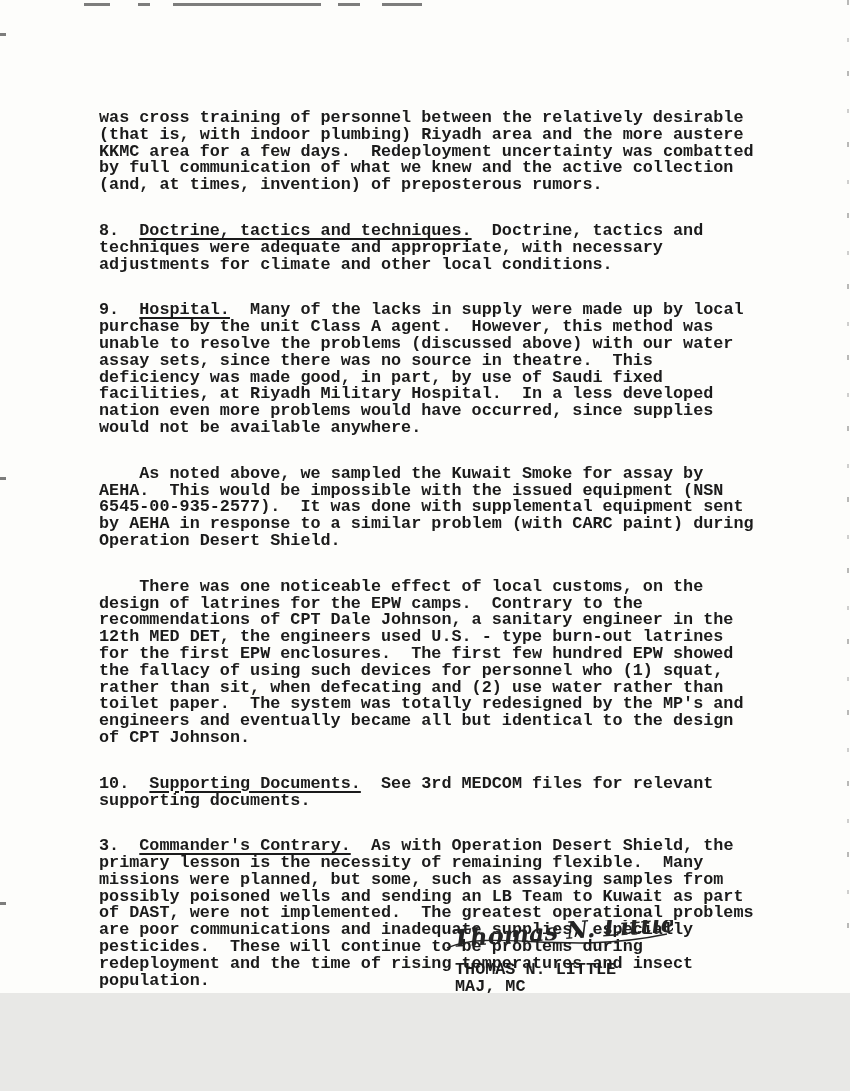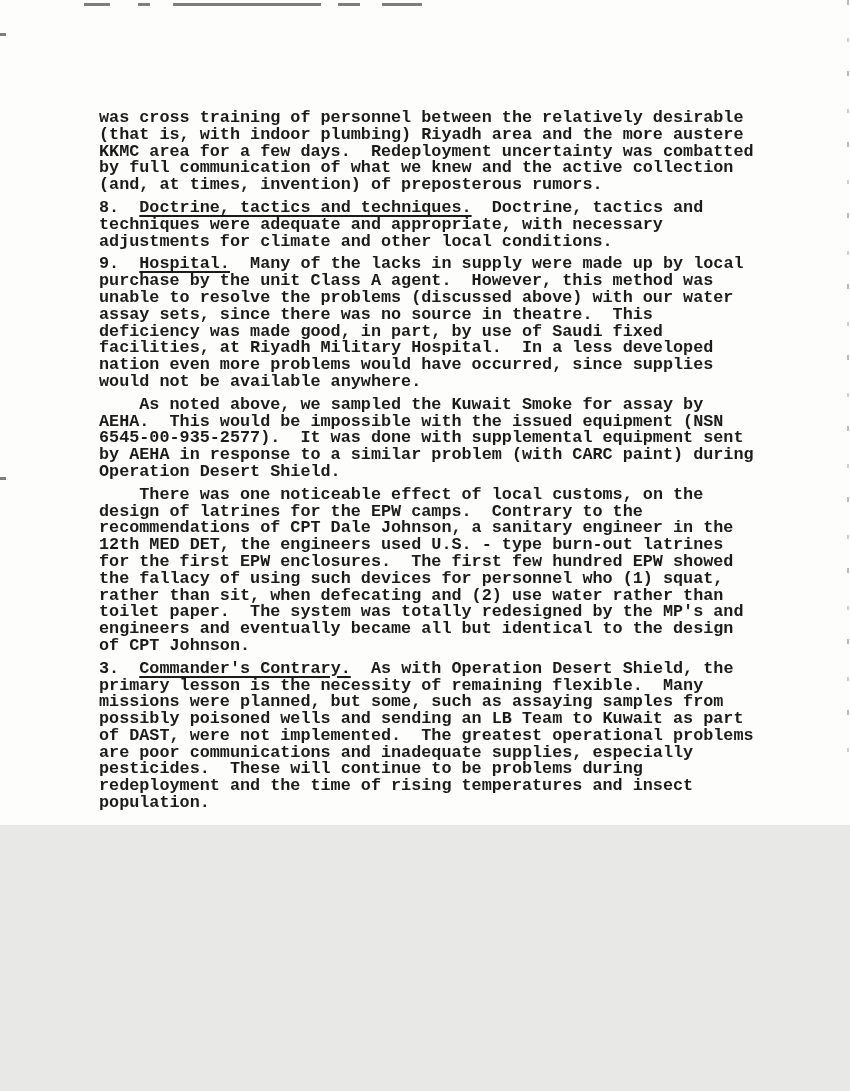--- a/index.html
+++ b/index.html
@@ -1,36 +1,36 @@
 <!DOCTYPE html>
 <html><head>
 <meta charset="utf-8">
 <style>
   html, body { margin: 0; padding: 0; background: #e8e8e6; }
   .page {
     position: relative;
     width: 850px;
-    height: 825px;
+    height: 993px;
     margin: 0 auto;
     background: #fdfdfb;
     overflow: hidden;
     color: #1b1b1b;
     font-family: "Liberation Mono", "DejaVu Sans Mono", monospace;
     font-weight: 700;
     font-size: 16.8px;
     line-height: 16.8px;
   }
   .doc {
     position: absolute;
     top: 110px;
     left: 99px;
     width: 700px;
   }
   .para { margin: 0; white-space: pre-wrap; }
-  .para + .para { margin-top: 6px; }
+  .para + .para { margin-top: 29px; }
   .u { text-decoration: underline; text-underline-offset: 3px; text-decoration-thickness: 1.5px; }
   .sig-block {
     position: absolute;
     left: 455px;
     top: 920px;
     width: 300px;
   }
   .sig-script { display: block; margin: 0 0 2px -12px; }
   .sig-line { white-space: pre; }
   
@@ -88,32 +88,35 @@
     <p class="para">    There was one noticeable effect of local customs, on the
 design of latrines for the EPW camps.  Contrary to the
 recommendations of CPT Dale Johnson, a sanitary engineer in the
 12th MED DET, the engineers used U.S. - type burn-out latrines
 for the first EPW enclosures.  The first few hundred EPW showed
 the fallacy of using such devices for personnel who (1) squat,
 rather than sit, when defecating and (2) use water rather than
 toilet paper.  The system was totally redesigned by the MP's and
 engineers and eventually became all but identical to the design
 of CPT Johnson.</p>
+    <p class="para"><span>10.  </span><span class="u">Supporting Documents.</span><span>  See 3rd MEDCOM files for relevant
+supporting documents.</span></p>
     <p class="para"><span>3.  </span><span class="u">Commander's Contrary.</span><span>  As with Operation Desert Shield, the
 primary lesson is the necessity of remaining flexible.  Many
 missions were planned, but some, such as assaying samples from
 possibly poisoned wells and sending an LB Team to Kuwait as part
 of DAST, were not implemented.  The greatest operational problems
 are poor communications and inadequate supplies, especially
 pesticides.  These will continue to be problems during
 redeployment and the time of rising temperatures and insect
 population.</span></p>
   </main>
 
   <div class="sig-block">
     <svg class="sig-script" width="230" height="40" viewBox="0 0 230 40">
       <path d="M4,28 C 50,8 120,36 224,14" stroke="#242424" stroke-width="1.4" fill="none"></path>
       <text x="10" y="27" transform="rotate(-4 10 27)" font-family="DejaVu Serif, serif" font-style="italic" font-size="24" fill="#242424">Thomas N. Little</text>
     </svg>
     <div class="sig-line">THOMAS N. LITTLE</div>
+    <div class="sig-line">MAJ, MC</div>
   </div>
 
 </div>
 
 </body></html>

